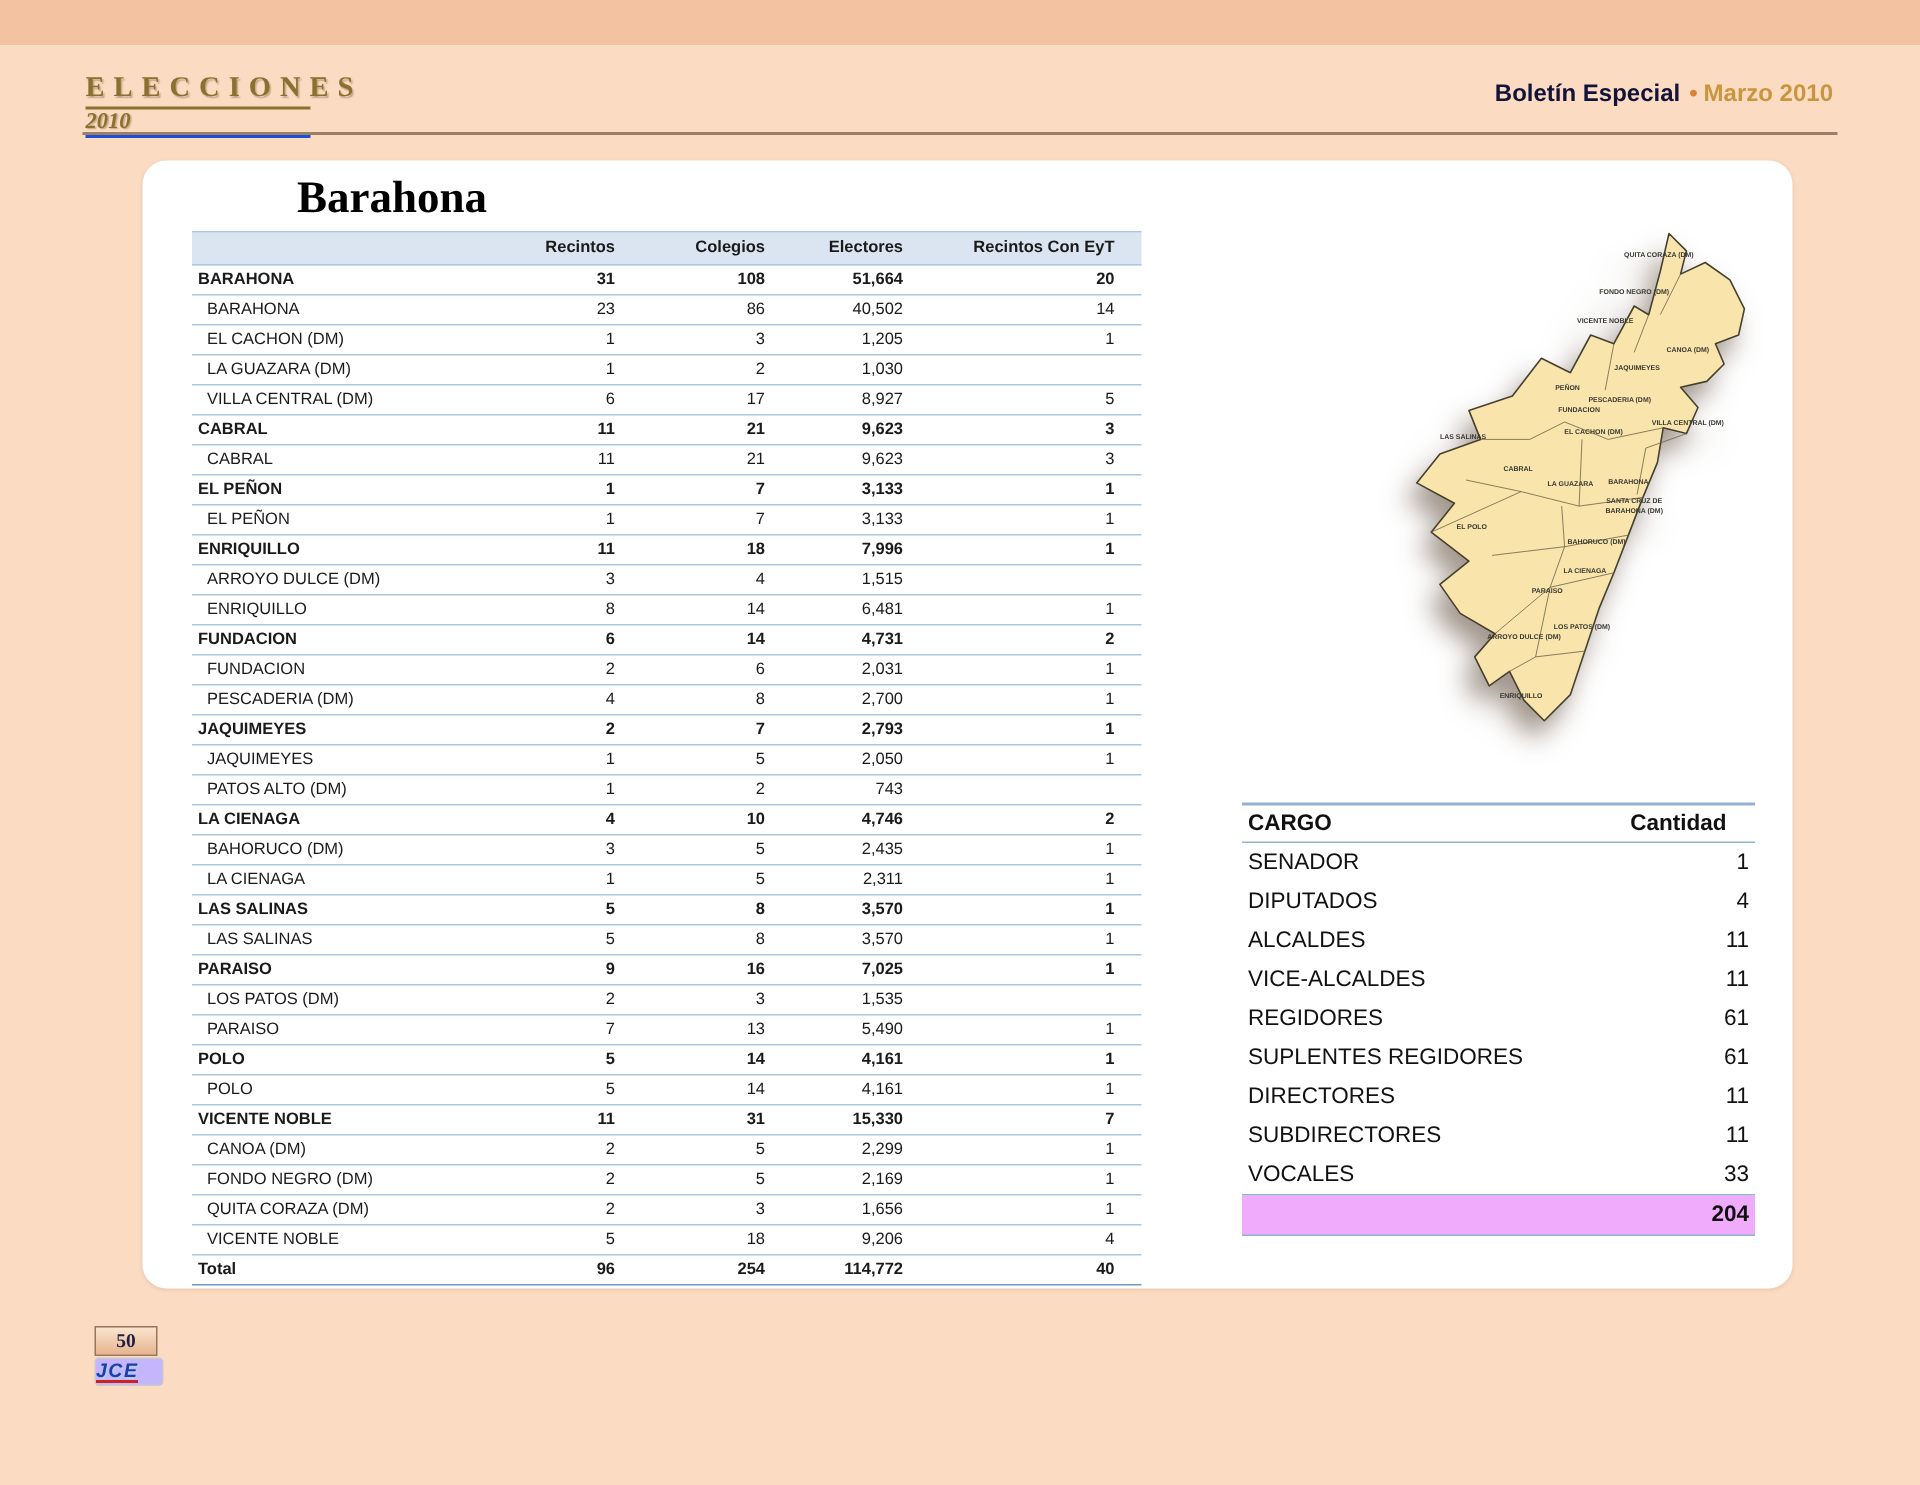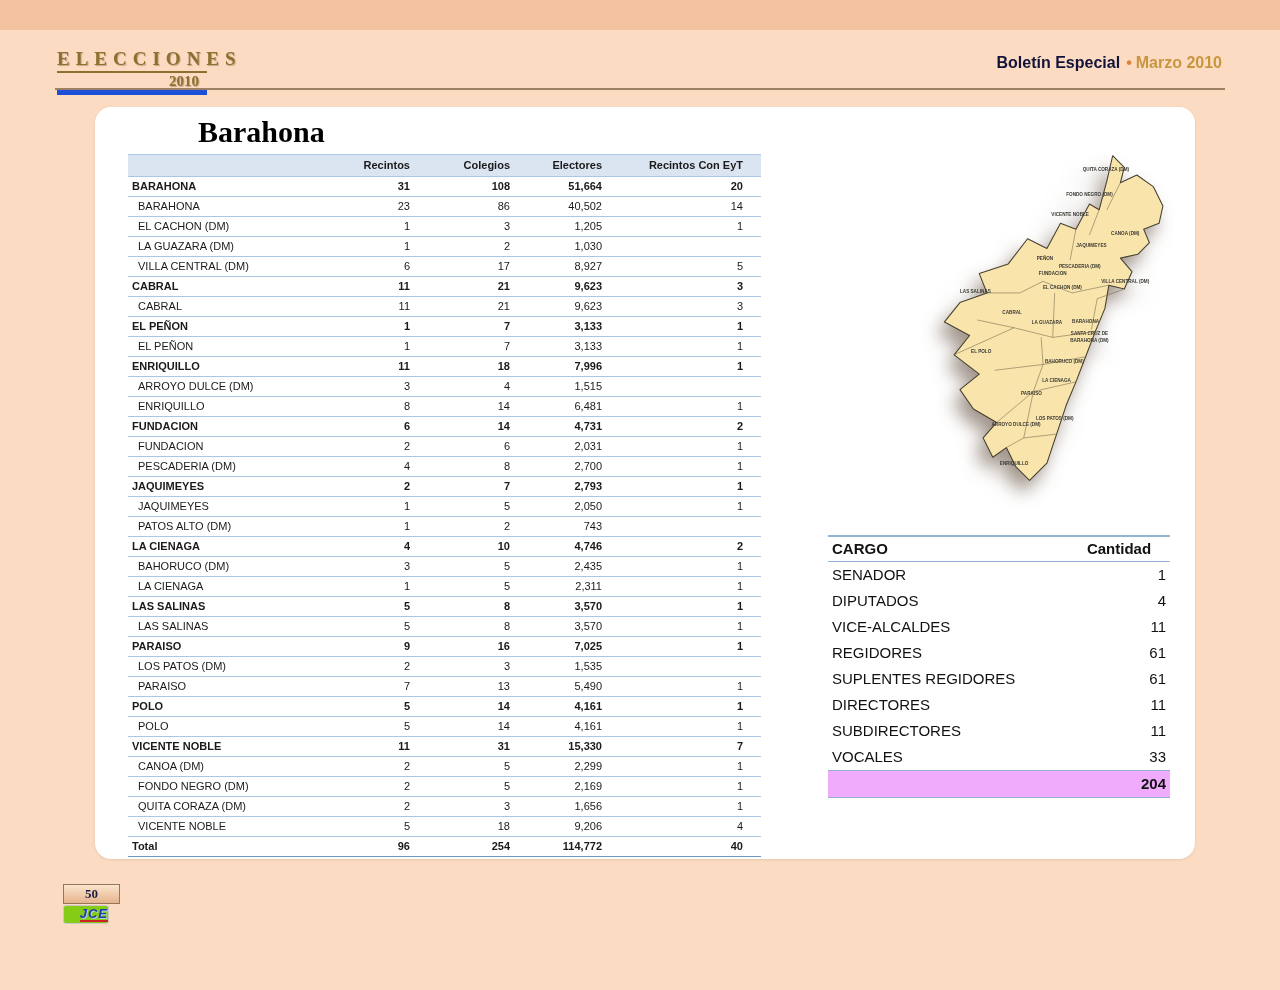--- a/index.html
+++ b/index.html
@@ -7,22 +7,22 @@
   body { font-family:"Liberation Sans", sans-serif; background:#fbdcc3; position:relative; overflow:hidden; }
 
   .topbar { position:absolute; top:0; left:0; width:1280px; height:30px; background:#f3c3a1; }
 
   
   .logo { position:absolute; left:57px; top:48px; width:150px; }
   .logo-line1 { font-family:"Liberation Serif", serif; font-weight:bold; font-size:19px; letter-spacing:6px;
                 color:#8c7030; border-bottom:2px solid #8c7030; padding-bottom:1px; white-space:nowrap;
                 text-shadow:1px 1px 1px rgba(90,60,10,0.35); }
   .logo-line2 { font-family:"Liberation Serif", serif; font-weight:bold; font-size:15px; color:#8c7030;
-                text-align:right; padding-right:8px; border-bottom:5px solid #1d4ed8;
-                text-shadow:1px 1px 1px rgba(90,60,10,0.35); }
+                text-align:left; padding-right:8px; border-bottom:2px solid #1d4ed8;
+                text-shadow:1px 1px 1px rgba(90,60,10,0.35);font-style:italic; }
   .bulletin { position:absolute; right:58px; top:54px; font-size:16px; font-weight:bold; white-space:nowrap; }
   .bulletin .t { color:#12123a; }
   .bulletin .dot { color:#e08030; padding:0 4px 0 6px; }
   .bulletin .date { color:#c9963f;margin-top:24px; }
   .rule { position:absolute; left:55px; right:55px; top:88px; height:0; border-top:2px solid #9b8064; }
 
   
   .card { position:absolute; left:95px; top:107px; width:1100px; height:752px; background:#ffffff;
           border-radius:16px; box-shadow:0 1px 3px rgba(120,80,50,0.15); }
   .title { position:absolute; left:103px; top:8px; font-family:"Liberation Serif", serif; font-weight:bold;
@@ -60,26 +60,26 @@
   table.cargo col.k { width:240px; } table.cargo col.v { width:102px; }
   table.cargo th { font-weight:bold; text-align:left; padding:3px 4px; line-height:18px;
                    border-top:2px solid #93b1d2; border-bottom:1px solid #93b1d2; }
   table.cargo th.num { text-align:center; }
   table.cargo td { padding:4px 4px; line-height:18px; }
   table.cargo td.num { text-align:right; }
   table.cargo tfoot td { background:#f0abfc; font-weight:bold; border-top:1px solid #93b1d2;
                          border-bottom:1px solid #93b1d2; }
 
   
-  .page-badge { position:absolute; left:63px; top:884px; width:57px; height:20px;
+  .page-badge { position:absolute; left:63px; top:884px; width:42px; height:20px;
                 background:linear-gradient(#fae4cd,#e6b48e); border:1px solid #97755a;
                 display:flex; align-items:center; justify-content:center;
                 font-family:"Liberation Serif", serif; font-weight:bold; font-size:13px; color:#1d1d45; }
-  .jce { position:absolute; left:63px; top:905px; width:46px; height:19px; background:#84cc16;
-         border:1px solid #c9c9c9; border-radius:3px; display:flex; align-items:center; justify-content:flex-end; }
+  .jce { position:absolute; left:63px; top:905px; width:46px; height:19px; background:#c4b5fd;
+         border:1px solid #c9c9c9; border-radius:3px; display:flex; align-items:center; justify-content:flex-start; }
   .jce .jce-text { color:#1b3faa; font-weight:bold; font-style:italic; font-size:13px; letter-spacing:1px;
                    border-bottom:2px solid #cc2222; line-height:13px; text-shadow:1px 1px 0 #b9c9ec; }
 </style>
 </head>
 <body>
 
 <div id="page">
   <div class="topbar"></div>
 
   <div class="logo">
@@ -418,20 +418,24 @@
       <tbody>
           <tr>
     <td>SENADOR</td>
     <td class="num">1</td>
   </tr>
           <tr>
     <td>DIPUTADOS</td>
     <td class="num">4</td>
   </tr>
           <tr>
+    <td>ALCALDES</td>
+    <td class="num">11</td>
+  </tr>
+          <tr>
     <td>VICE-ALCALDES</td>
     <td class="num">11</td>
   </tr>
           <tr>
     <td>REGIDORES</td>
     <td class="num">61</td>
   </tr>
           <tr>
     <td>SUPLENTES REGIDORES</td>
     <td class="num">61</td>

